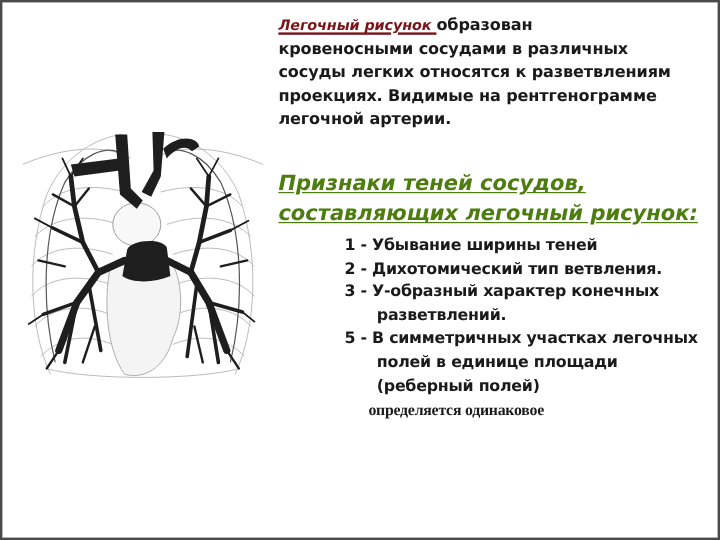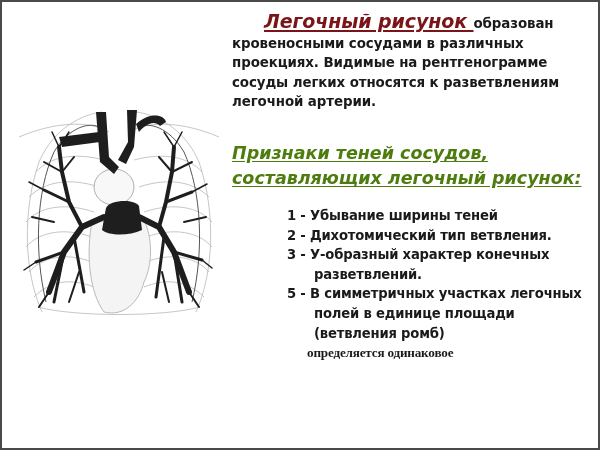--- a/index.html
+++ b/index.html
@@ -26,41 +26,40 @@
       width: 360px;
       font-size: 13.4px;
       line-height: 19.5px;
       font-weight: bold;
       color: #1a1a1a;
       letter-spacing: -0.1px;
     }
     .title-term {
       color: #7a1418;
       font-style: italic;
-      font-size: 19px;
+      font-size: 12px;
       text-decoration: underline;
       text-underline-offset: 2px;
       text-decoration-thickness: 1.5px;
-      margin-left: 32px;
     }
     .sub-heading {
       position: absolute;
       left: 230px; top: 139px;
       width: 360px;
       color: #4d7c0f;
       font-style: italic;
       font-weight: bold;
       font-size: 17.5px;
       line-height: 25px;
       text-decoration: underline;
       text-underline-offset: 2px;
     }
     .criteria {
       position: absolute;
-      left: 285px; top: 204px;
+      left: 285px; top: 193px;
       width: 300px;
       font-size: 13.2px;
       line-height: 19.6px;
       font-weight: bold;
       color: #1a1a1a;
       letter-spacing: -0.2px;
     }
     .criteria .line { white-space: nowrap; }
     .criteria .indent1 { padding-left: 27px; }
     .criteria .indent2 { padding-left: 20px; font-family: Liberation Serif, serif; }
@@ -139,34 +138,34 @@
       <path d="M160 45 L168 30" stroke-width="1.5"></path>
       <path d="M160 45 L150 30" stroke-width="1.5"></path>
     </g>
   </svg>
 
   <div class="intro">
     <div class="line">
       <span class="title-term">Легочный рисунок </span><span>образован</span>
     </div>
     <div>кровеносными сосудами в различных</div>
+    <div>сосуды  легких  относятся к разветвлениям</div>
     <div>проекциях. Видимые на рентгенограмме</div>
-    <div>сосуды  легких  относятся к разветвлениям</div>
     <div>легочной артерии.</div>
   </div>
 
   <div class="sub-heading">
     <div>Признаки теней сосудов,</div>
     <div>составляющих  легочный рисунок:</div>
   </div>
 
   <div class="criteria">
     <div class="line">1 - Убывание ширины теней</div>
     <div class="line">2 - Дихотомический тип ветвления.</div>
     <div class="line">3 - У-образный характер конечных</div>
     <div class="line indent1">разветвлений.</div>
     <div class="line">5 - В симметричных участках легочных</div>
     <div class="line indent1">полей в  единице площади</div>
-    <div class="line indent1">(ветвления ромб)</div>
+    <div class="line indent1">(реберный полей)</div>
     <div class="line indent2">определяется одинаковое</div>
   </div>
 
 </div>
 
 </body></html>

